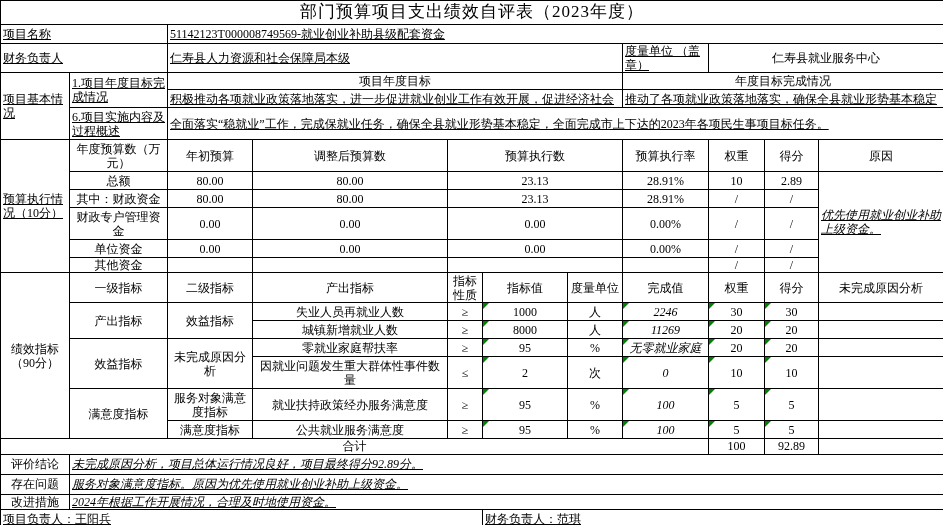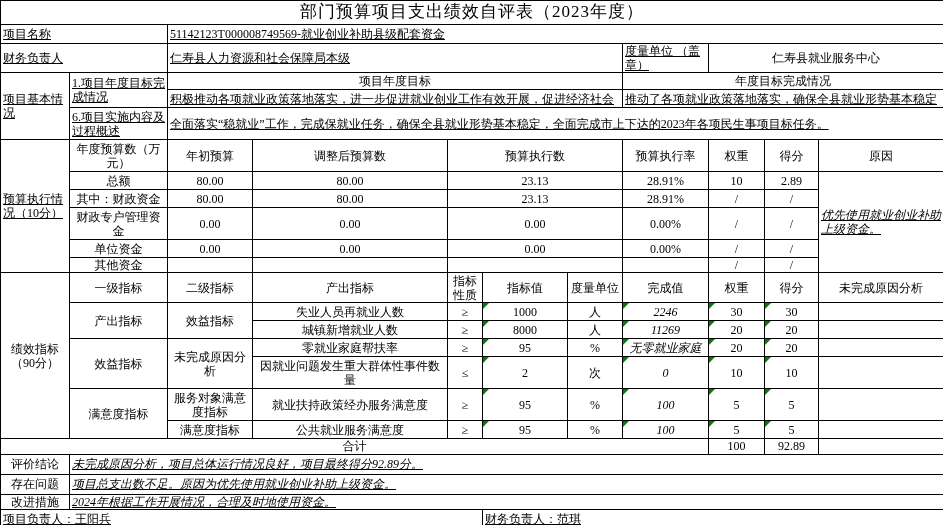--- a/index.html
+++ b/index.html
@@ -212,21 +212,21 @@
     <td>92.89</td>
     <td></td>
   </tr>
 
   <tr style="height:20px">
     <td>评价结论</td>
     <td colspan="10" class="L it nw">未完成原因分析，项目总体运行情况良好，项目最终得分92.89分。</td>
   </tr>
   <tr style="height:20px">
     <td>存在问题</td>
-    <td colspan="10" class="L it nw">项目总支出数不足。原因为优先使用就业创业补助上级资金。</td>
+    <td colspan="10" class="L it nw">服务对象满意度指标。原因为优先使用就业创业补助上级资金。</td>
   </tr>
   <tr style="height:15px">
     <td>改进措施</td>
     <td colspan="10" class="L it nw">2024年根据工作开展情况，合理及时地使用资金。</td>
   </tr>
   <tr style="height:19px">
     <td colspan="5" class="L nw">项目负责人：王阳兵</td>
     <td colspan="6" class="L nw">财务负责人：范琪</td>
   </tr>
 </tbody>

